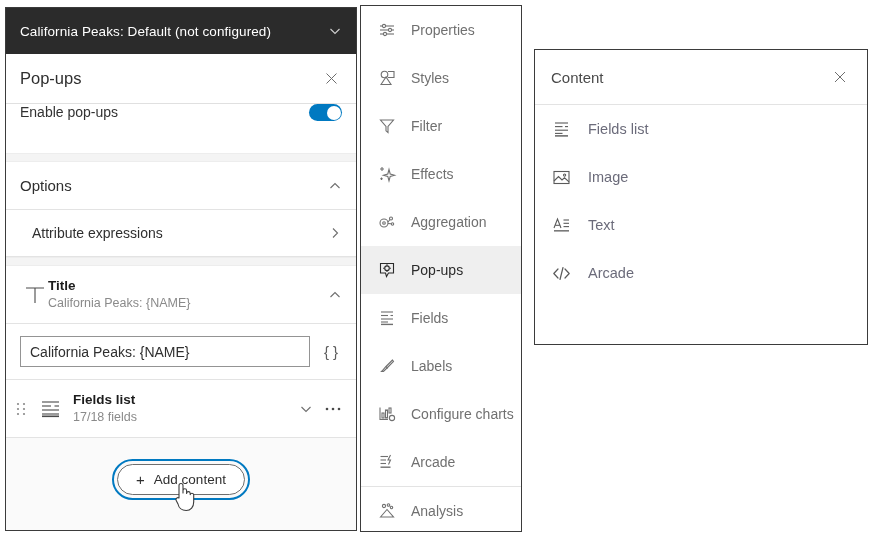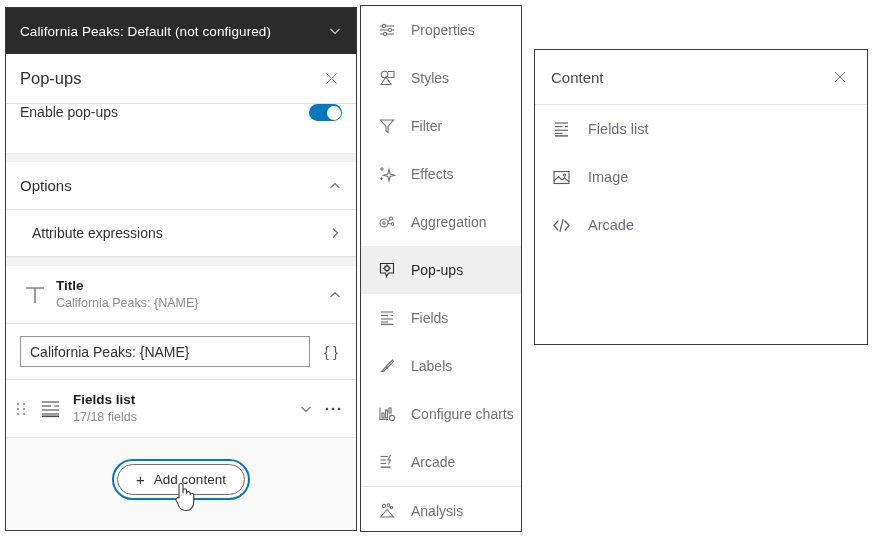--- a/index.html
+++ b/index.html
@@ -65,21 +65,21 @@
   .row-options .t { font-size:15px; color:#2f2f2f; flex:1 1 auto; font-weight: 400;}
 
   .row-attr {
     height: 47px; display:flex; align-items:center; padding:0 14px 1px 26px;
     border-bottom:1px solid #e3e3e3; flex:0 0 auto; cursor:pointer;
   }
   .row-attr .t { font-size:14px; color:#2f2f2f; flex:1 1 auto; }
 
   .row-title {
     min-height: 58px; display:flex; align-items:center; padding:8px 14px 8px 16px;
-    border-bottom:1px solid #e3e3e3; flex:0 0 auto; gap:8px;
+    border-bottom:1px solid #e3e3e3; flex:0 0 auto; gap:0;
   }
   .title-icon { width:26px; height:26px; flex:0 0 auto; color:#4a4a4a; }
   .title-texts { flex:1 1 auto; min-width:0; }
   .title-texts .n { font-size:13.5px; color:#1c1c1c; font-weight:700; line-height:1.35; }
   .title-texts .s { font-size:12.5px; color:#8a8a8a; line-height:1.4; }
 
   .row-input {
     height: 56px; display:flex; align-items:center; padding:0 14px 0 14px;
     border-bottom:1px solid #e3e3e3; flex:0 0 auto; gap:10px;
   }
@@ -483,20 +483,35 @@
             <g stroke="currentColor" stroke-width="1.1" fill="none">
           <rect x="3" y="4.5" width="15" height="12"></rect>
           <path d="M3 14 L7.5 9.5 L11 13 L13.5 10.8 L18 14.8"></path>
           <circle cx="13.6" cy="8.1" r="1.1"></circle>
         </g>
           </svg>
       </span>
       <span class="lbl">Image</span>
     </div>
 
+    <div class="ri">
+      <span class="ri-ico">
+        <svg width="21" height="21" viewBox="0 0 21 21">
+            <g stroke="currentColor" stroke-width="1.1" fill="none">
+          <path d="M3 13 L6.5 4 L10 13"></path>
+              <path d="M4.2 10.3 H8.8"></path>
+          <path d="M12.5 5 H18"></path>
+              <path d="M12.5 8.3 H18"></path>
+              <path d="M12.5 11.6 H18"></path>
+        </g>
+            <rect x="3" y="15.2" width="15" height="1.3" fill="currentColor"></rect>
+          </svg>
+      </span>
+      <span class="lbl">Text</span>
+    </div>
 
     <div class="ri">
       <span class="ri-ico">
         <svg width="21" height="21" viewBox="0 0 21 21">
             <g stroke="currentColor" stroke-width="1.2" fill="none" stroke-linejoin="round" stroke-linecap="round">
           <path d="M7 6 L2.8 10.5 L7 15"></path>
               <path d="M14 6 L18.2 10.5 L14 15"></path>
               <path d="M12 4.5 L9 16.5"></path>
         </g>
           </svg>

